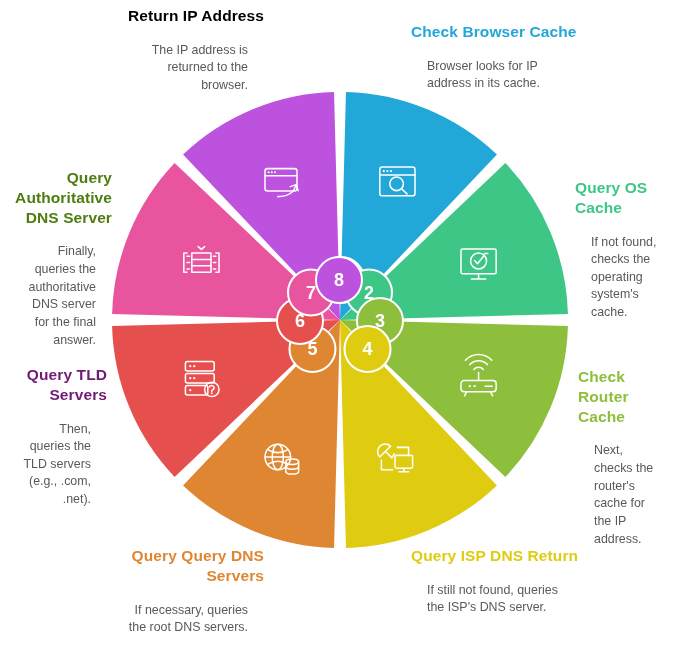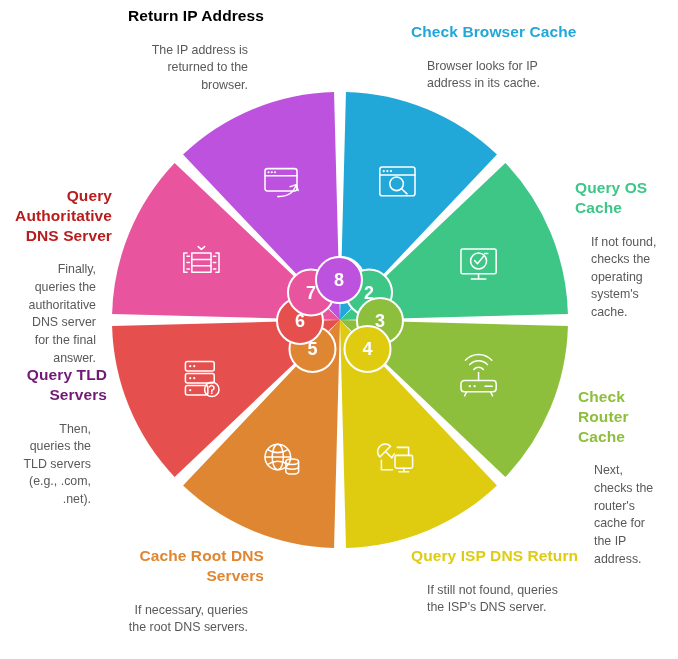--- a/index.html
+++ b/index.html
@@ -205,41 +205,41 @@
     <div class="label-title" style="color: rgb(33, 167, 216);">Check Browser Cache</div>
     <div class="label-desc">Browser looks for IP address in its cache.</div>
   </div>
 
   <div class="label-block align-left" id="lbl-2">
     <div class="label-title" style="color: rgb(61, 198, 134);">Query OS Cache</div>
     <div class="label-desc">If not found, checks the operating system's cache.</div>
   </div>
 
   <div class="label-block align-left" id="lbl-3">
-    <div class="label-title" style="color: rgb(141, 191, 60); margin-top: 20px;">Check Router Cache</div>
+    <div class="label-title" style="color: rgb(141, 191, 60);">Check Router Cache</div>
     <div class="label-desc">Next, checks the router's cache for the IP address.</div>
   </div>
 
   <div class="label-block align-left" id="lbl-4">
     <div class="label-title" style="color: rgb(223, 204, 17);">Query ISP DNS Return</div>
     <div class="label-desc">If still not found, queries the ISP's DNS server.</div>
   </div>
 
   <div class="label-block align-right" id="lbl-5">
-    <div class="label-title" style="color: rgb(222, 134, 49);">Cache Root DNS Servers</div>
+    <div class="label-title" style="color: rgb(222, 134, 49);">Query Query DNS Servers</div>
     <div class="label-desc">If necessary, queries the root DNS servers.</div>
   </div>
 
   <div class="label-block align-right" id="lbl-6">
     <div class="label-title" style="color: #701a75;">Query TLD Servers</div>
     <div class="label-desc">Then, queries the TLD servers (e.g., .com, .net).</div>
   </div>
 
   <div class="label-block align-right" id="lbl-7">
-    <div class="label-title" style="color: #b91c1c; margin-top: 18px;">Query Authoritative DNS Server</div>
+    <div class="label-title" style="color: #4d7c0f;">Query Authoritative DNS Server</div>
     <div class="label-desc">Finally, queries the authoritative DNS server for the final answer.</div>
   </div>
 
   <div class="label-block align-right" id="lbl-8">
     <div class="label-title" style="color: #000000;">Return IP Address</div>
     <div class="label-desc">The IP address is returned to the browser.</div>
   </div>
 
 </div>
 

